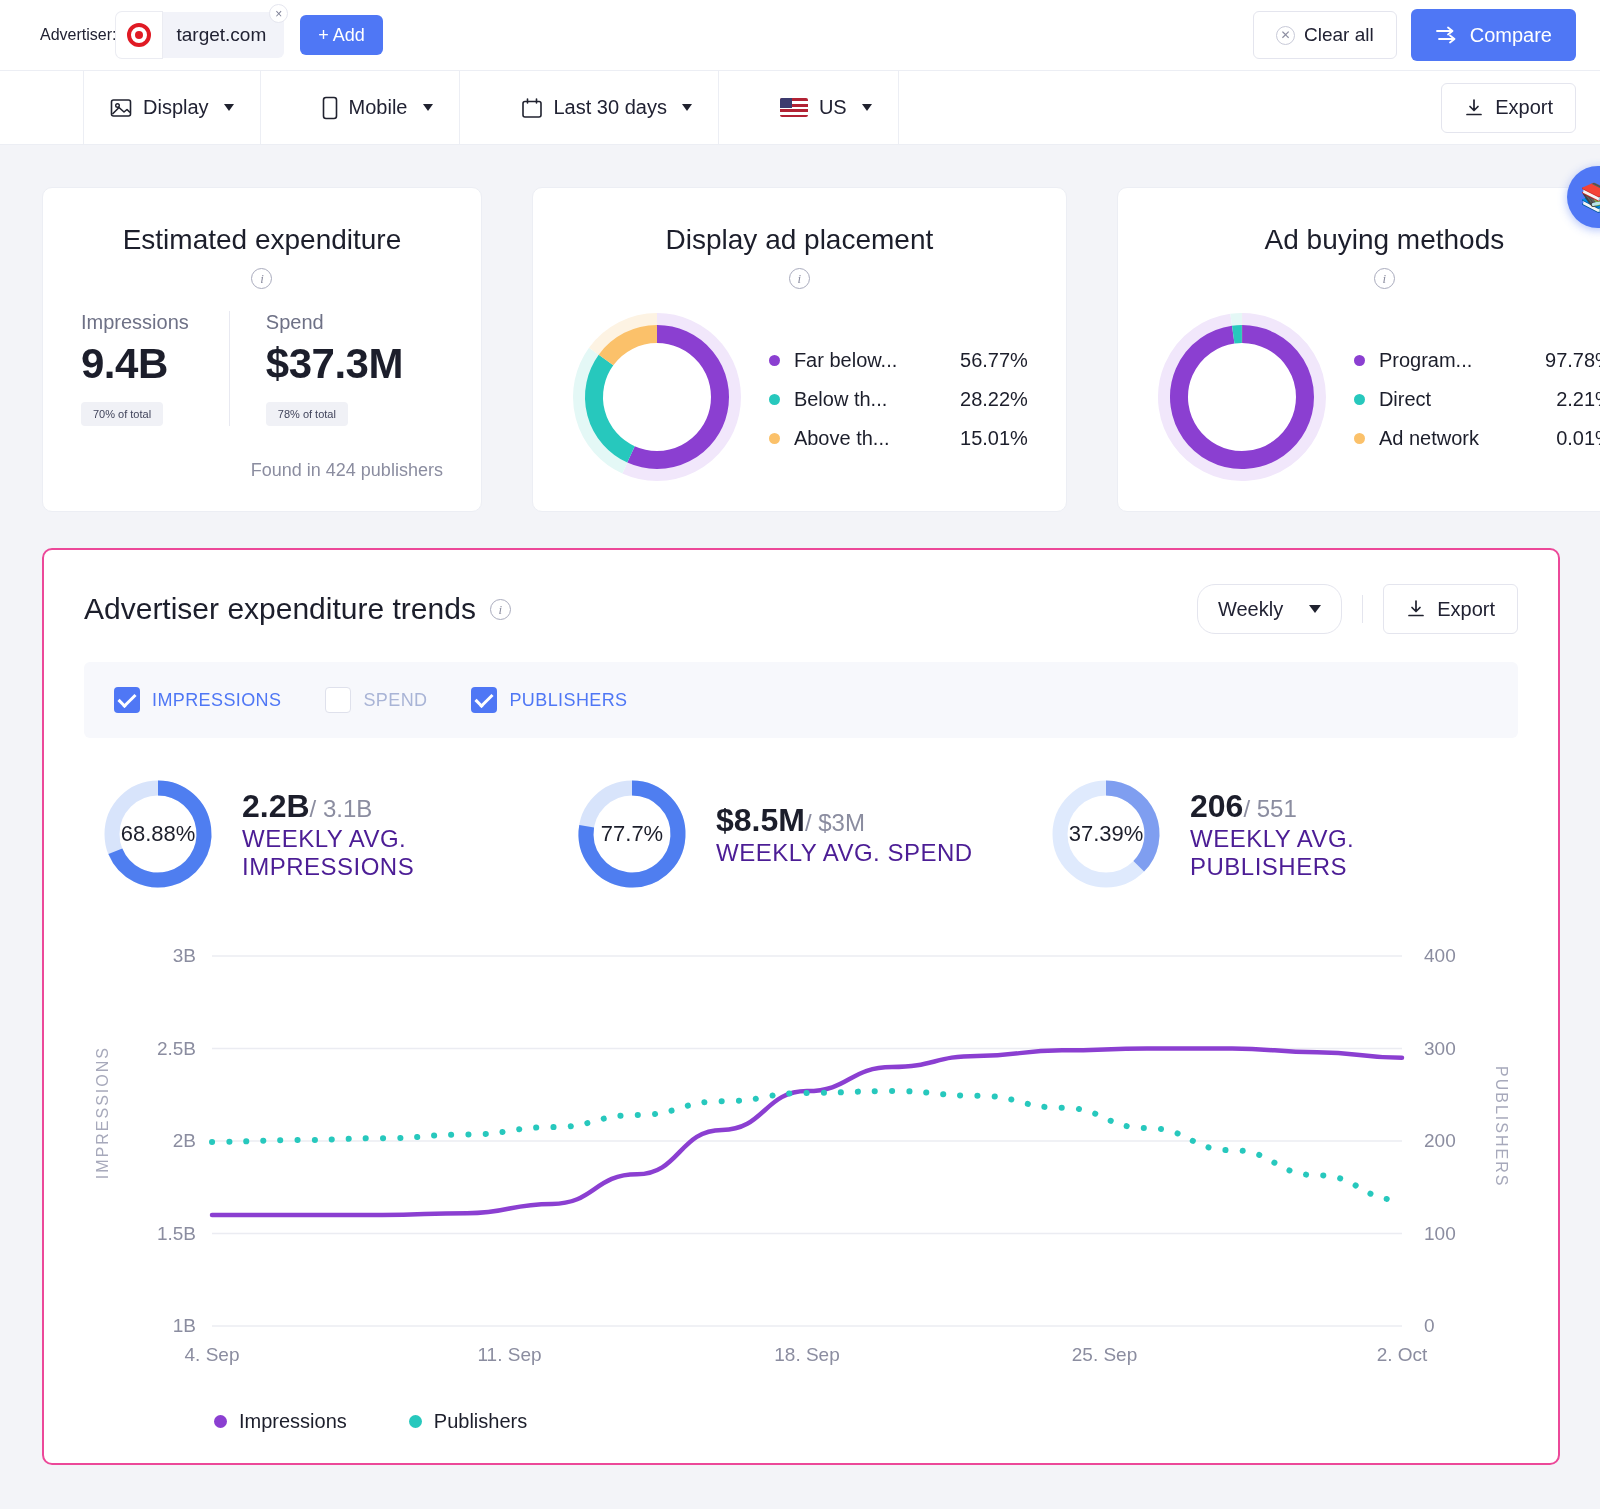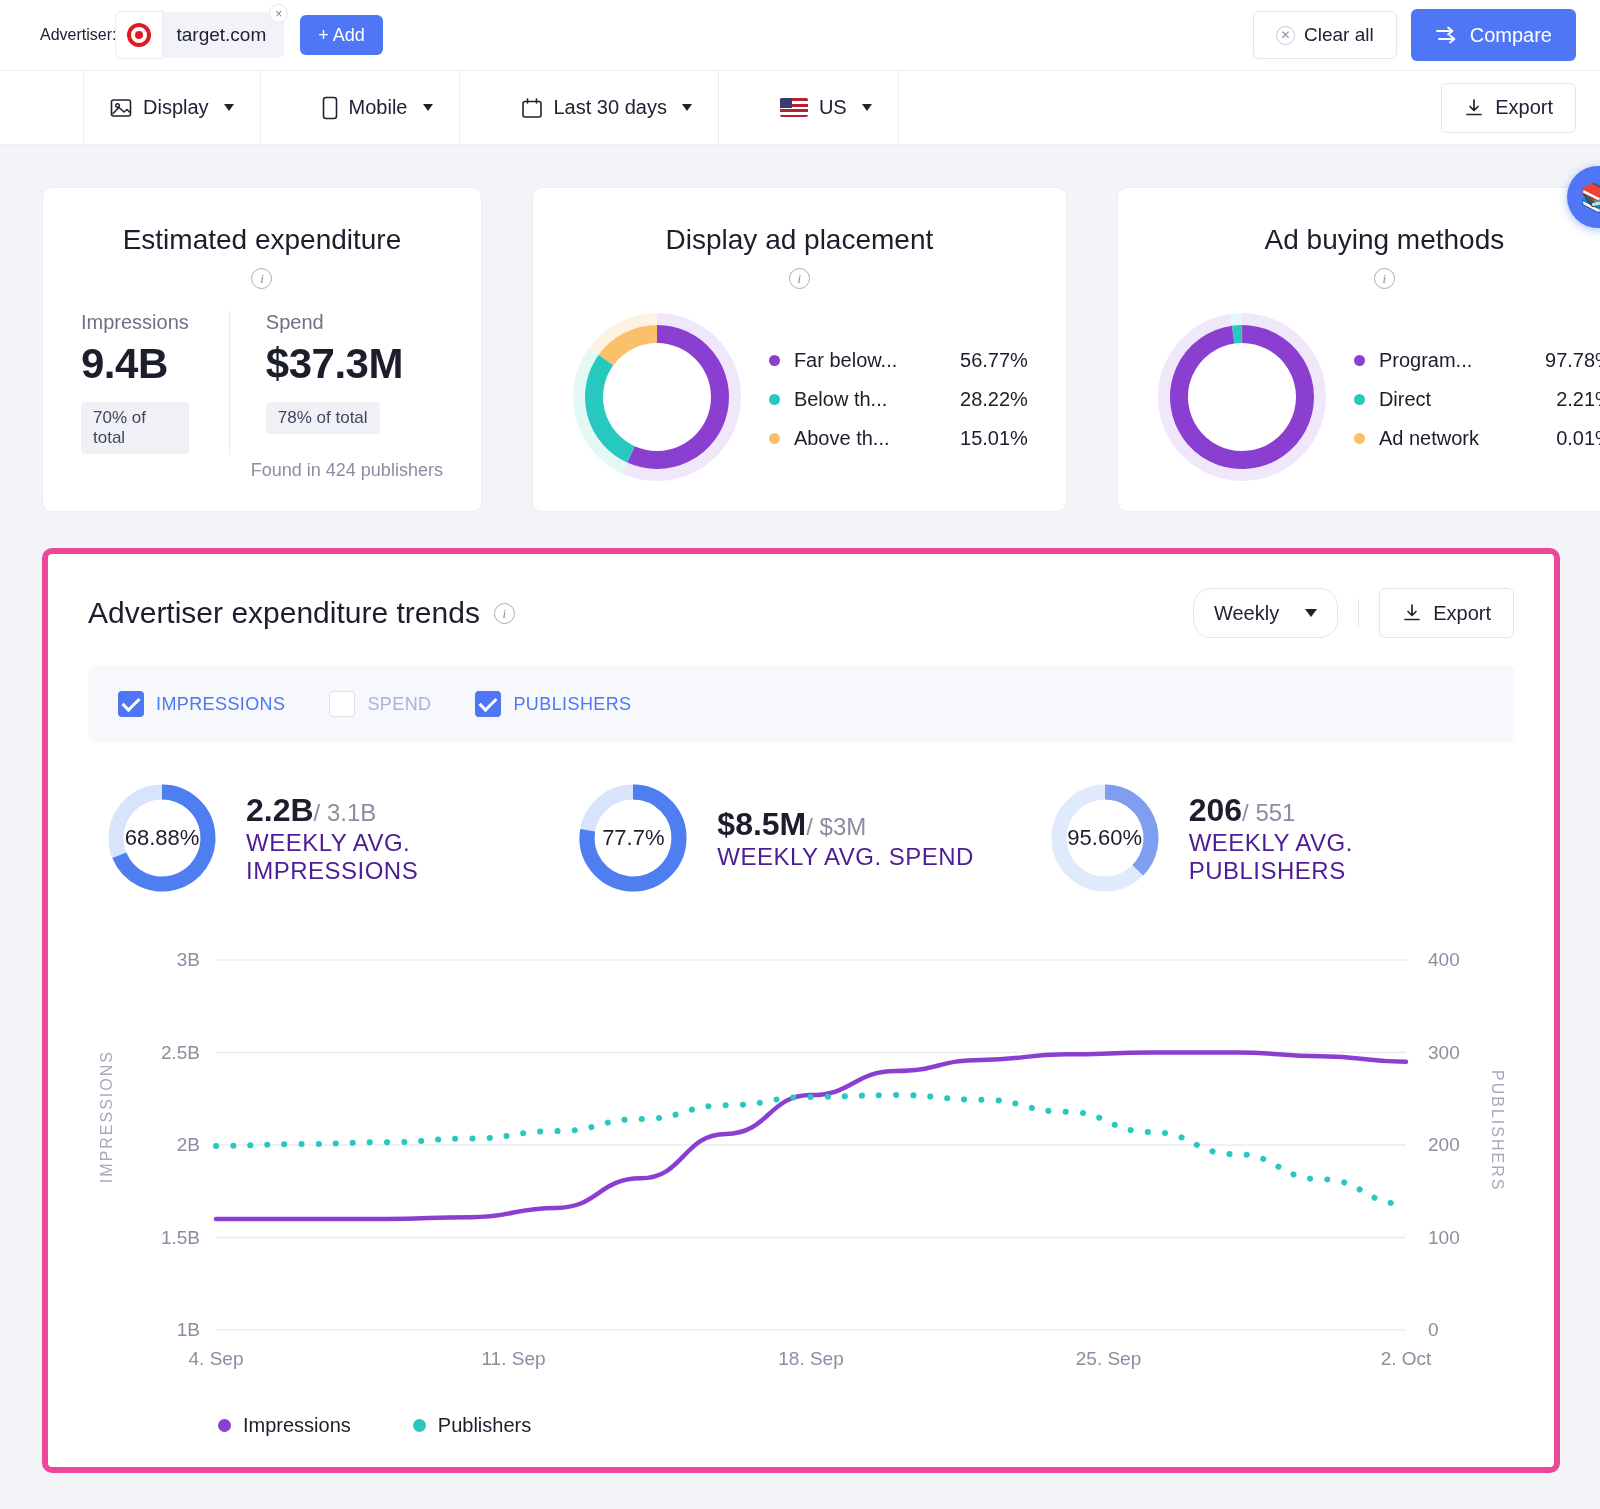--- a/index.html
+++ b/index.html
@@ -119,21 +119,21 @@
   }
 
   
   .metrics { display: flex; margin-top: 12px; }
   .metric { padding-right: 40px; }
   .metric + .metric { border-left: 1px solid #e8e9f1; padding-left: 36px; }
   .metric-label { font-size: 20px; color: #6e7186; margin-bottom: 6px; }
   .metric-value { font-size: 42px; font-weight: bold; letter-spacing: -0.5px; color: #1c1e2b; margin-bottom: 14px; }
   .metric-pill {
     display: inline-block; background: #f0f1f6; border-radius: 4px;
-    padding: 6px 12px; font-size: 17px; color: #42455c;
+    padding: 6px 12px; font-size: 11px; color: #42455c;
   }
   .card-foot {
     position: absolute; right: 38px; bottom: 30px;
     font-size: 18px; color: #8b8da0;
   }
 
   
   .donut-wrap { display: flex; align-items: center; gap: 26px; margin-top: 6px; }
   .donut { position: relative; width: 172px; height: 172px; flex: none; }
   .donut svg { display: block; }
@@ -147,21 +147,21 @@
     position: absolute; right: 22px; top: -22px;
     width: 62px; height: 62px; border-radius: 50%;
     background: #4f77f5; box-shadow: 0 2px 10px rgba(79,119,245,.45);
     display: flex; align-items: center; justify-content: center;
     font-size: 28px; cursor: pointer; z-index: 5;
   }
 
   
   .trends {
     margin: 36px 40px 0 42px; background: #fff;
-    border: 6px solid #ec4899; border-radius: 10px;
+    border: 2px solid #ec4899; border-radius: 10px;
     padding: 34px 40px 30px 40px; position: relative;
   }
   .trends-head { display: flex; align-items: center; }
   .trends-title { font-size: 30px; font-weight: normal; color:#1c1e2b; display: flex; align-items:center; gap: 14px;}
   .trends-ctrl { margin-left: auto; display: flex; align-items: center; gap: 20px; }
   .sel-weekly {
     display: flex; align-items: center; gap: 22px;
     height: 50px; padding: 0 20px; border-radius: 18px;
     background: #fff; border: 1px solid #e4e5ee;
     font-size: 20px; color: #212233; cursor: pointer;
@@ -452,21 +452,21 @@
         <div class="g-cap">WEEKLY AVG. SPEND</div>
       </div>
     </div>
 
     <div class="gauge-item">
       <div class="gauge">
         <svg width="124" height="124" viewBox="0 0 124 124" id="gauge2">
             <circle cx="62" cy="62" r="46" stroke="#dfeafd" stroke-width="15" fill="none"></circle>
             <path d="M 62 16 A 46 46 0 0 1 94.75094313736662 94.30132696365553" stroke="#7f9ef0" stroke-width="15" fill="none" stroke-linecap="butt"></path>
           </svg>
-        <div class="gauge-pct">95.60%</div>
+        <div class="gauge-pct">37.39%</div>
       </div>
       <div>
         <div><span class="g-main">206</span><span class="g-sub">/ 551</span></div>
         <div class="g-cap">WEEKLY AVG. PUBLISHERS</div>
       </div>
     </div>
   </div>
 
   <div class="chart-area">
     <span class="axis-name left">IMPRESSIONS</span>

